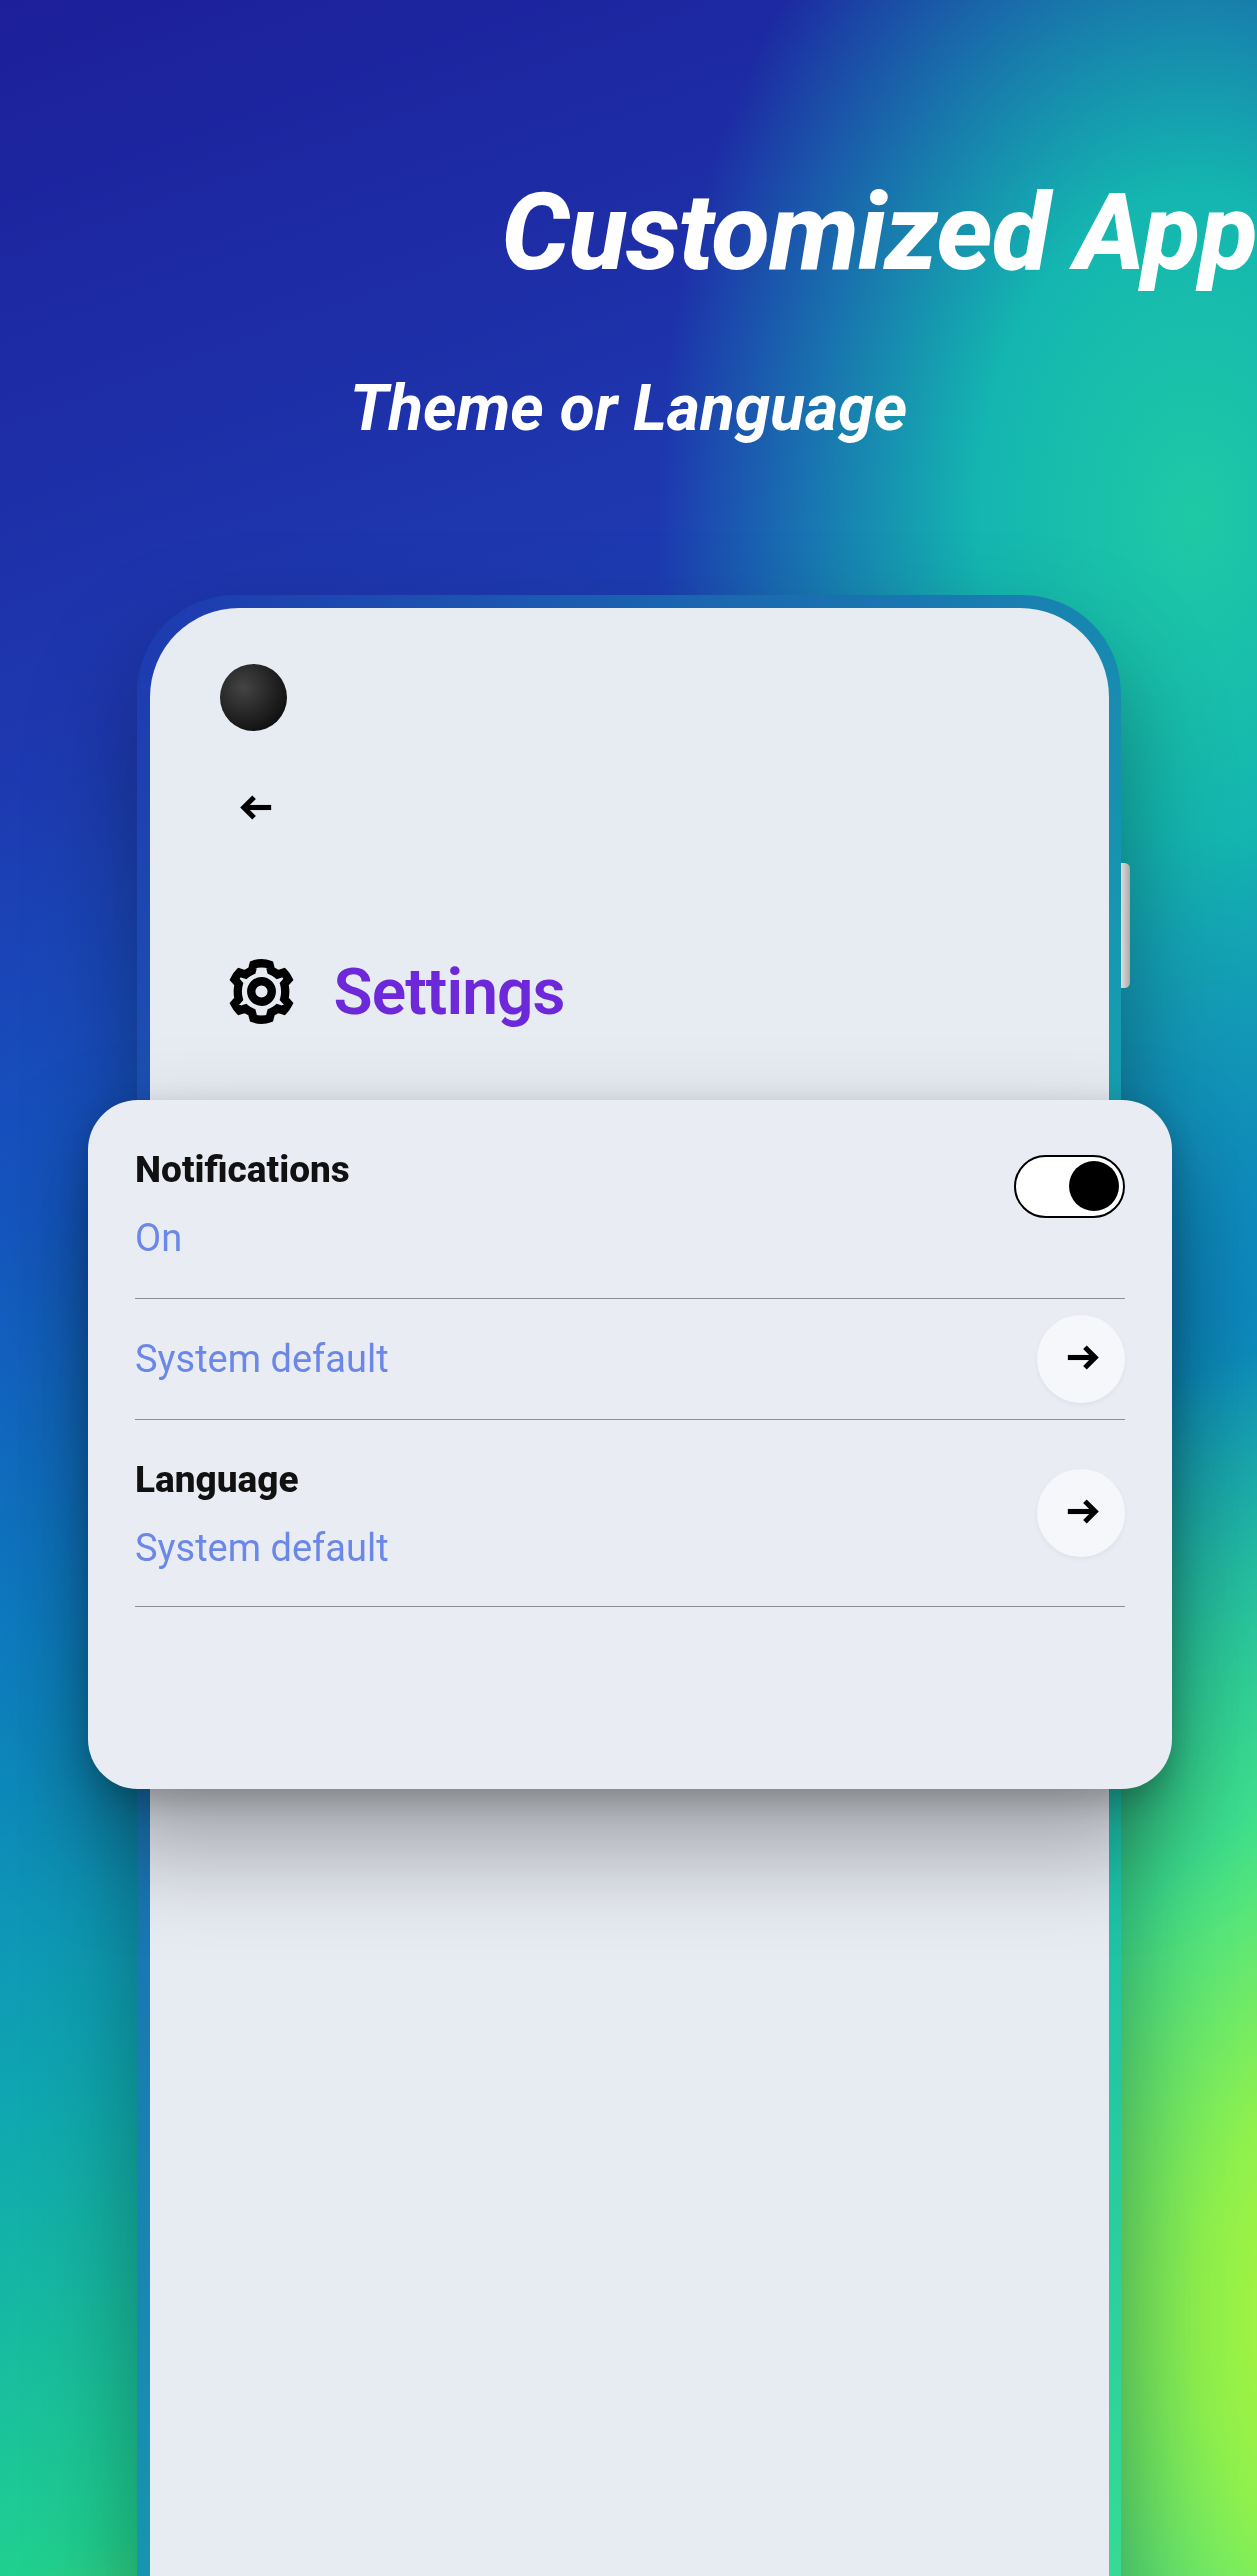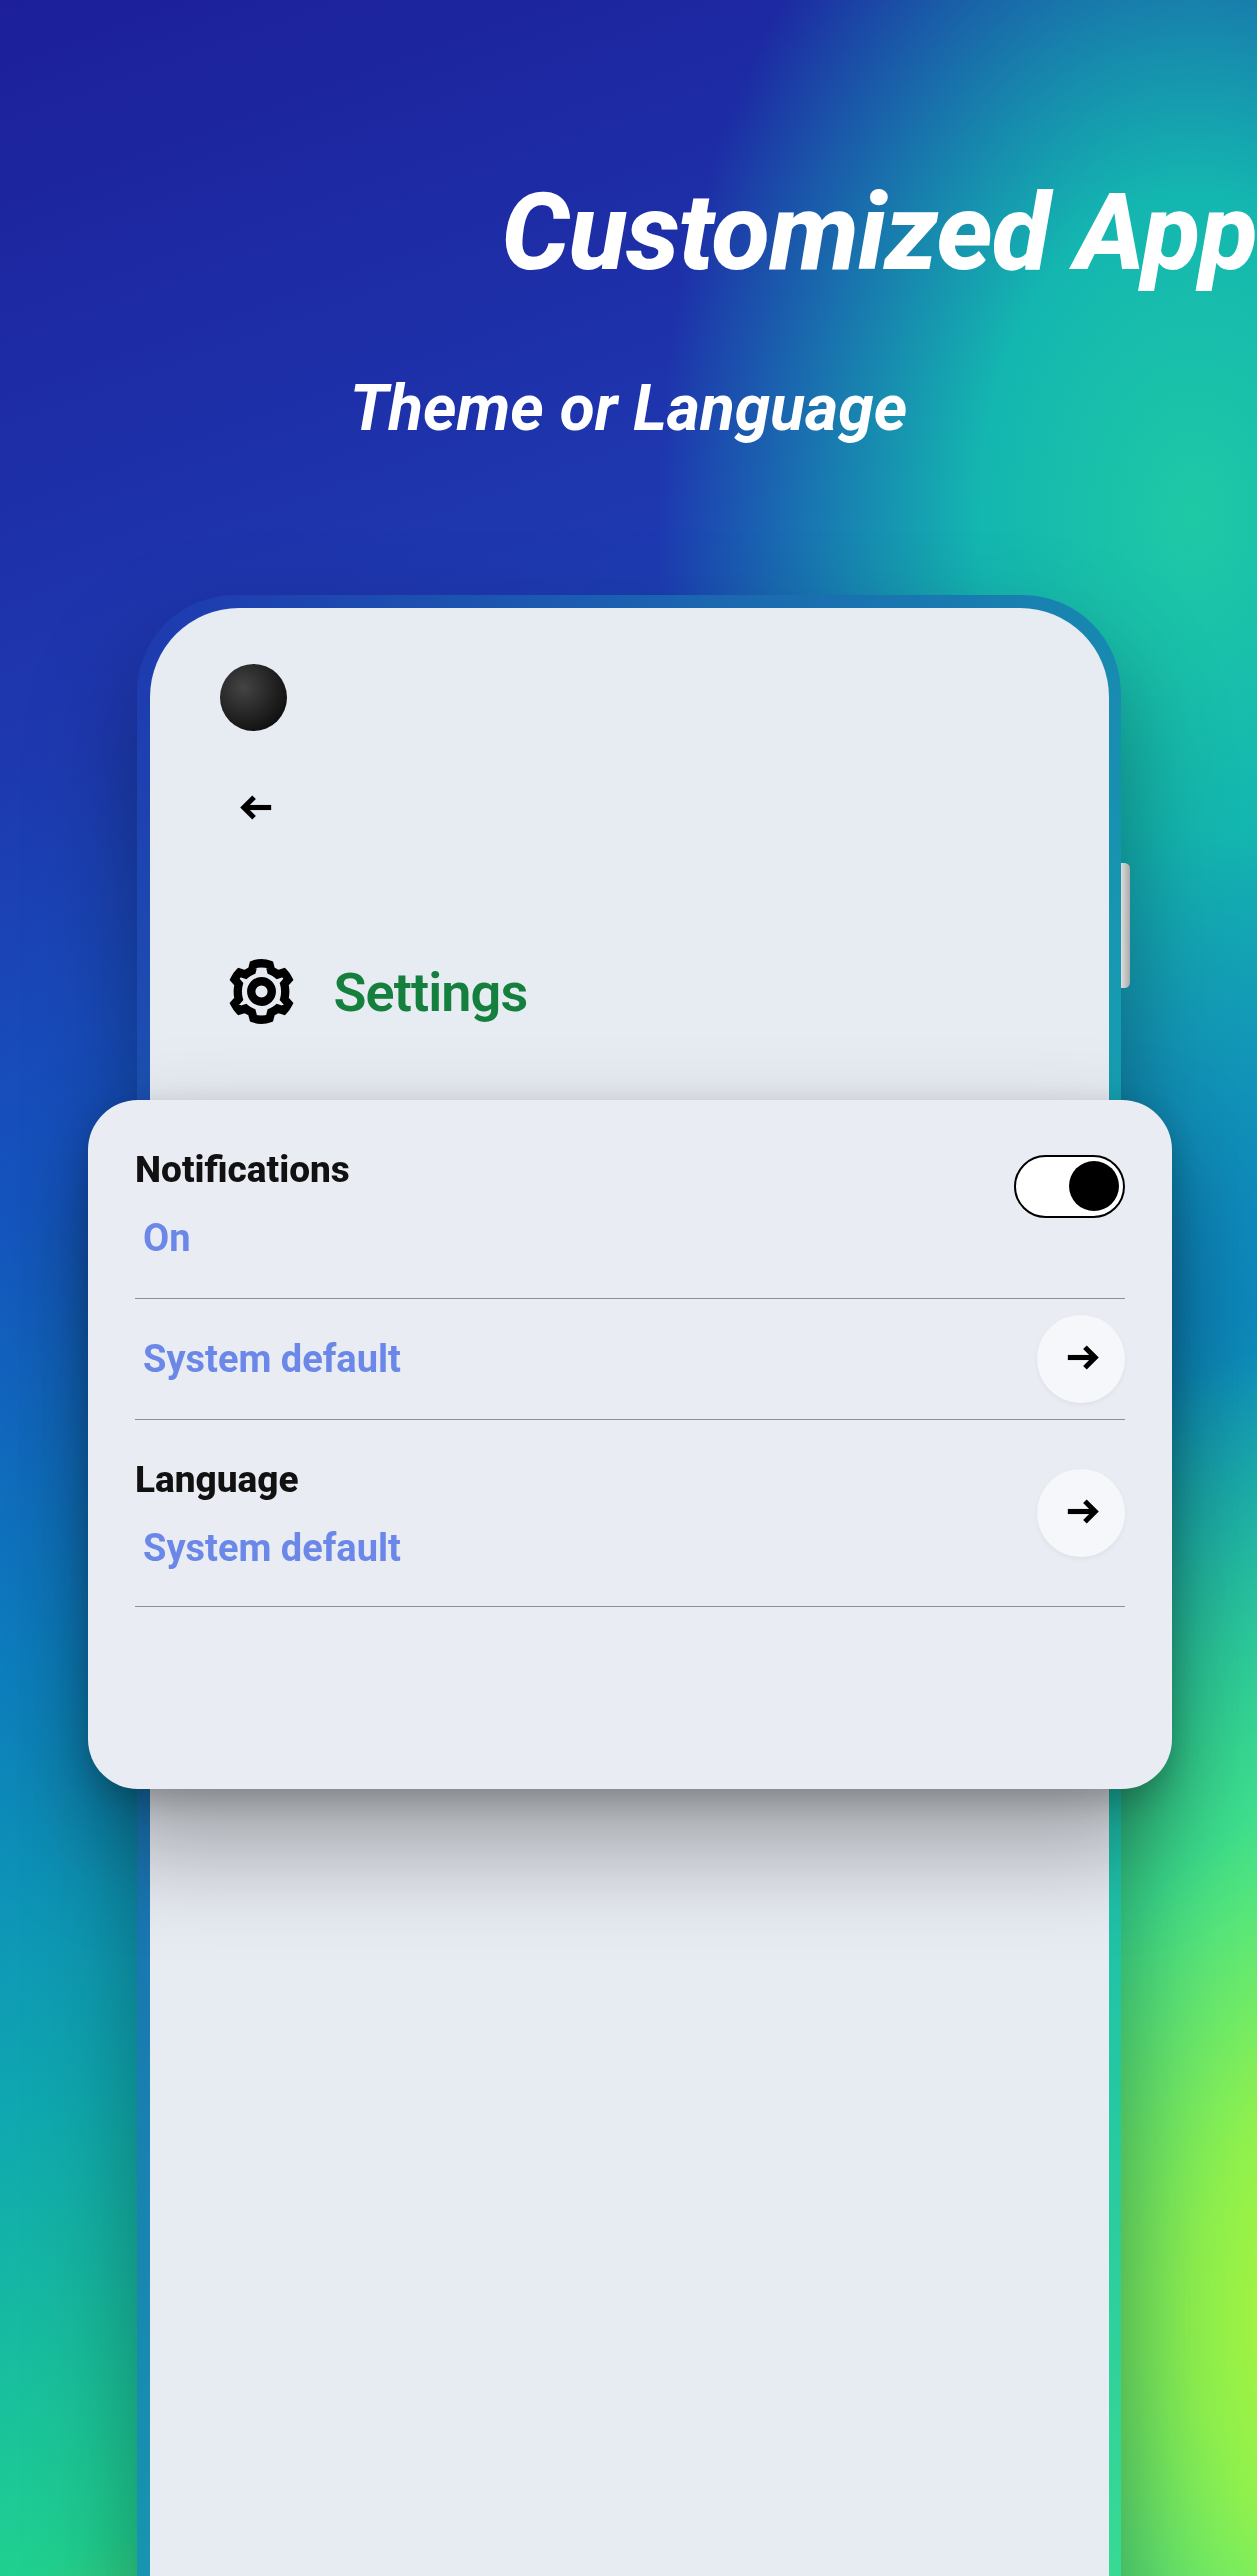--- a/index.html
+++ b/index.html
@@ -105,23 +105,23 @@
     gap: 34px;
   }
   .gear-icon svg {
     width: 77px;
     height: 77px;
     stroke: #000;
     stroke-width: 2.6;
     fill: none;
   }
   .settings-title {
-    font-size: 54px;
+    font-size: 64px;
     font-weight: 600;
-    color: #15803d;
+    color: #6d28d9;
     letter-spacing: -0.9px;
   }
 
   
   .card {
     position: absolute;
     top: 1100px;
     left: 88px;
     width: 1084px;
     height: 689px;
@@ -138,23 +138,22 @@
   .item:nth-child(2) { padding-top: 38px; padding-bottom: 38px; }
   .item:nth-child(3) { padding-top: 38px; padding-bottom: 36px; }
   .item-label {
     font-size: 37px;
     font-weight: 800;
     color: #111;
     margin-bottom: 25px;
   }
   .item-value {
     font-size: 38px;
-    font-weight: 700;
+    font-weight: 400;
     color: #6b87e8;
-    margin-left: 8px;
   }
 
   
   .toggle {
     position: absolute;
     top: 55px;
     right: 0;
     width: 111px;
     height: 63px;
     border-radius: 36px;

